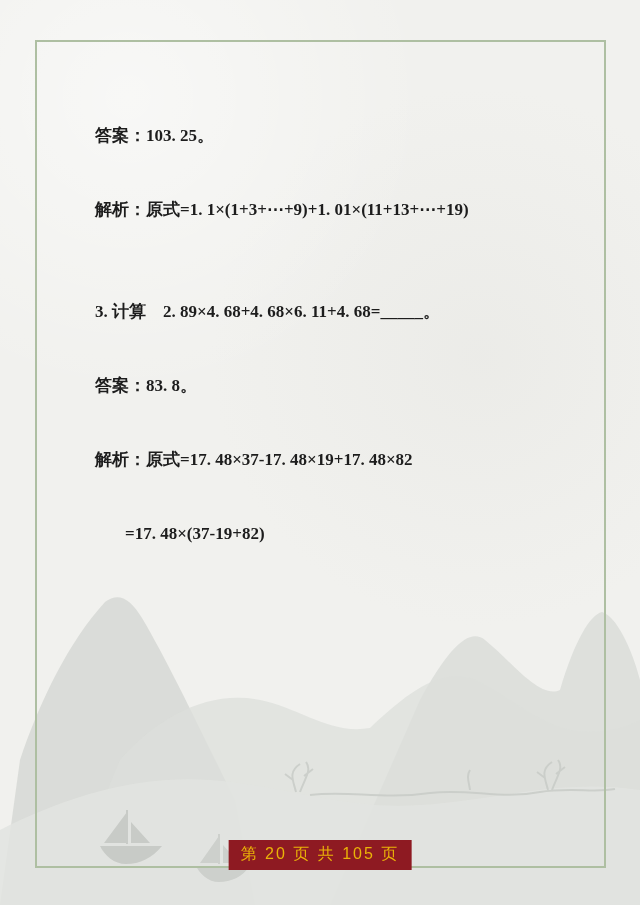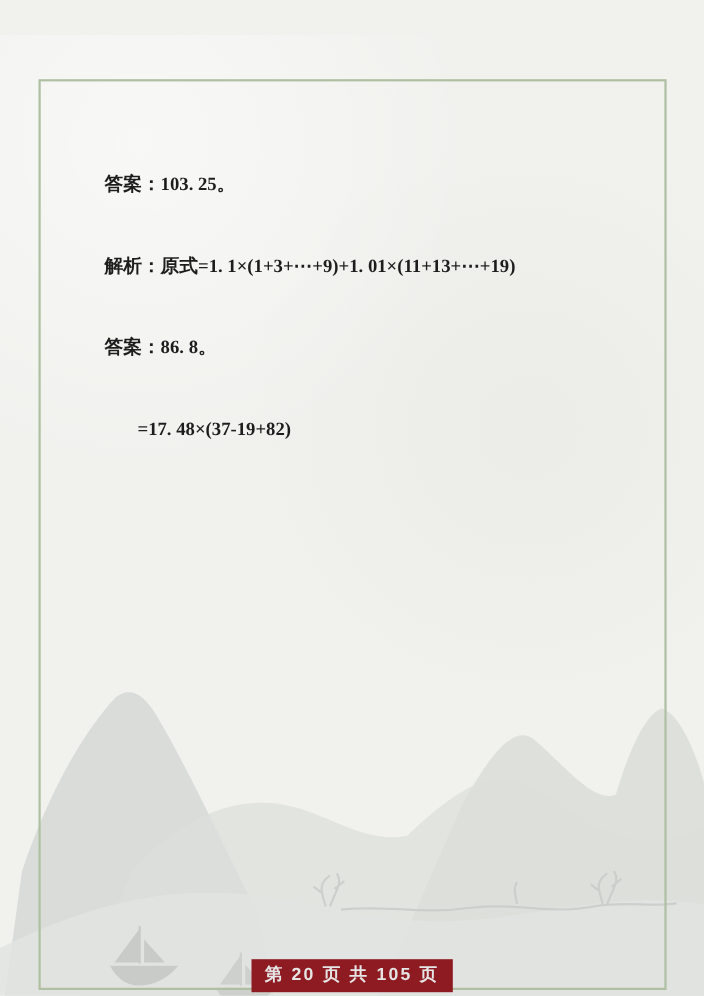--- a/index.html
+++ b/index.html
@@ -8,21 +8,20 @@
     font-family:"Liberation Serif","DejaVu Serif",serif;
     background:#f1f1ee;
     position:relative;
   }
   .page{
     position:absolute;inset:0;width:640px;height:649px;
     background:
       radial-gradient(circle at 20% 15%, rgba(255,255,255,.5), rgba(255,255,255,0) 40%),
       radial-gradient(circle at 75% 55%, rgba(230,230,226,.5), rgba(230,230,226,0) 45%),
       #f1f1ee;
-    margin-top: 32px;
   }
   .watermark{
     position:absolute;left:0;top:0;width:640px;height:905px;
     pointer-events:none;
   }
   .frame{
     position:absolute;left:35px;top:40px;width:571px;height:828px;
     border:2px solid #aebfa2;
     box-sizing:border-box;
   }
@@ -31,22 +30,22 @@
     font-size:17px;line-height:20px;font-weight:600;
     color:#1d1d1d;
     white-space:pre;
   }
   .line{margin:0 0 14px 0;}
   .line.indent{padding-left:30px;}
   .line.gap{margin-top:28px;}
   .footer-badge{
     position:absolute;left:50%;top:840px;transform:translateX(-50%);
     background:#8e1a22;
-    color:#e5e5e5;
-    font-size:16px;font-weight:bold;
+    color:#eab308;
+    font-size:16px;font-weight:normal;
     font-family:"Liberation Sans","DejaVu Sans",sans-serif;
     padding:4px 12px 5px 12px;
     letter-spacing:2px;
     white-space:pre;
     z-index:5;
   }
 </style>
 </head>
 <body>
 
@@ -82,21 +81,23 @@
       <path d="M223,845 L239,863 L223,863 Z"></path>
       <rect x="218" y="834" width="2" height="30"></rect>
     </g>
   </svg>
 
   <div class="frame"></div>
 
   <div class="content">
     <div class="line">答案：103. 25。</div>
     <div class="line">解析：原式=1. 1×(1+3+⋯+9)+1. 01×(11+13+⋯+19)</div>
-    <div class="line">答案：86. 8。</div>
+    <div class="line gap">3. 计算　2. 89×4. 68+4. 68×6. 11+4. 68=_____。</div>
+    <div class="line">答案：83. 8。</div>
+    <div class="line">解析：原式=17. 48×37-17. 48×19+17. 48×82</div>
     <div class="line indent">=17. 48×(37-19+82)</div>
     
     
     
     
     
     
     
     
     

